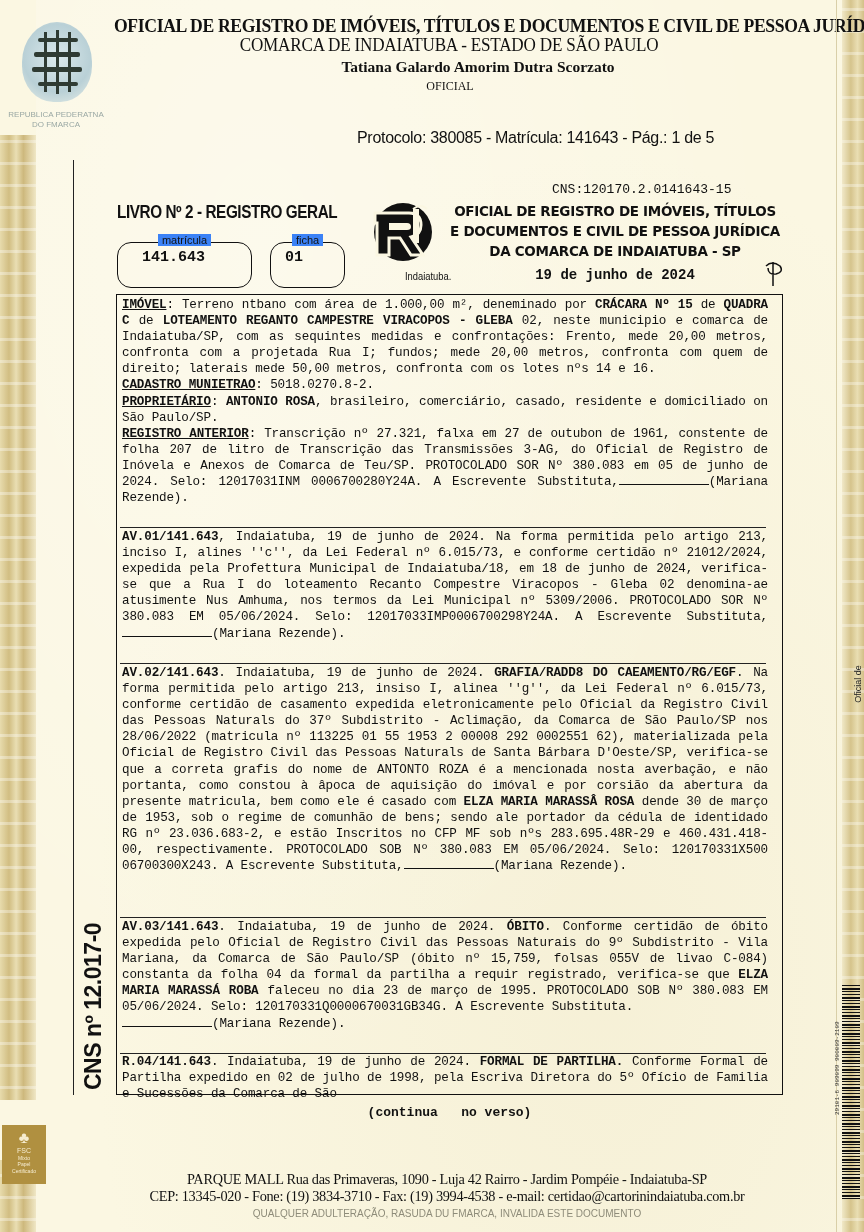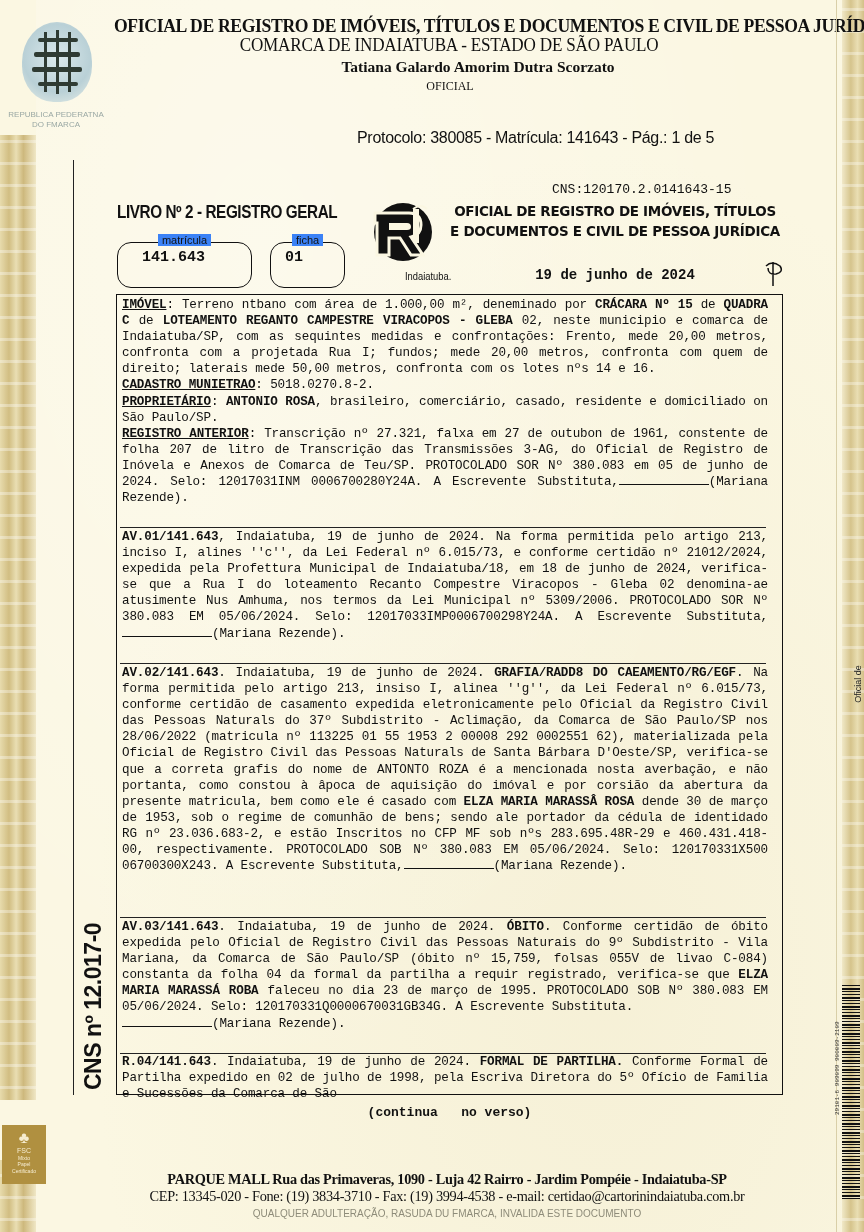--- a/index.html
+++ b/index.html
@@ -156,21 +156,20 @@
     background: #b09040; color: #f6ecd0;
     font-family: "Liberation Sans", sans-serif; text-align: center;
     font-size: 7px; line-height: 8px; padding-top: 4px;
   }
   .fsc .tree { font-size: 16px; line-height: 18px; }
 
   .footer-addr {
     position: absolute; left: 0; width: 864px; top: 1171px; text-align: center;
     font-family: "Liberation Serif", serif; font-size: 14.3px; letter-spacing: -0.3px;
     padding-left: 30px;
-    font-weight: bold;
   }
   .footer-contact {
     position: absolute; left: 0; width: 864px; top: 1188px; text-align: center;
     font-family: "Liberation Serif", serif; font-size: 14.3px; letter-spacing: -0.3px;
     padding-left: 30px;
   }
   .footer-warning {
     position: absolute; left: 0; width: 864px; top: 1208px; text-align: center;
     font-family: "Liberation Sans", sans-serif; font-size: 10px; color: #8e8c7a;
     padding-left: 30px;
@@ -250,20 +249,21 @@
     <path d="M20 24 L38 24 Q42 24 42 28 Q42 31 38 31 L20 31 Z" fill="#fbf7e2"></path>
     <rect x="44" y="10" width="6" height="34" fill="#fbf7e2"></rect>
     <path d="M44 10 Q52 4 58 10" stroke="#fbf7e2" stroke-width="2" fill="none"></path>
   </svg>
 </div>
 <div class="indaiatuba-small">Indaiatuba.</div>
 
 <div class="office-block">
   <div>OFICIAL DE REGISTRO DE IMÓVEIS, TÍTULOS</div>
   <div>E DOCUMENTOS E CIVIL DE PESSOA JURÍDICA</div>
+  <div>DA COMARCA DE INDAIATUBA - SP</div>
 </div>
 <div class="office-date">19 de junho de 2024</div>
 <div class="initials-mark">
   <svg width="30" height="30" viewBox="0 0 30 30">
     <path d="M8 8 Q14 2 22 8 Q26 14 18 16 Q10 17 10 10 M15 4 L15 28" stroke="#111" stroke-width="1.5" fill="none"></path>
   </svg>
 </div>
 
 <div class="left-rule"></div>
 <div class="cns-vertical">CNS nº 12.017-0</div>

